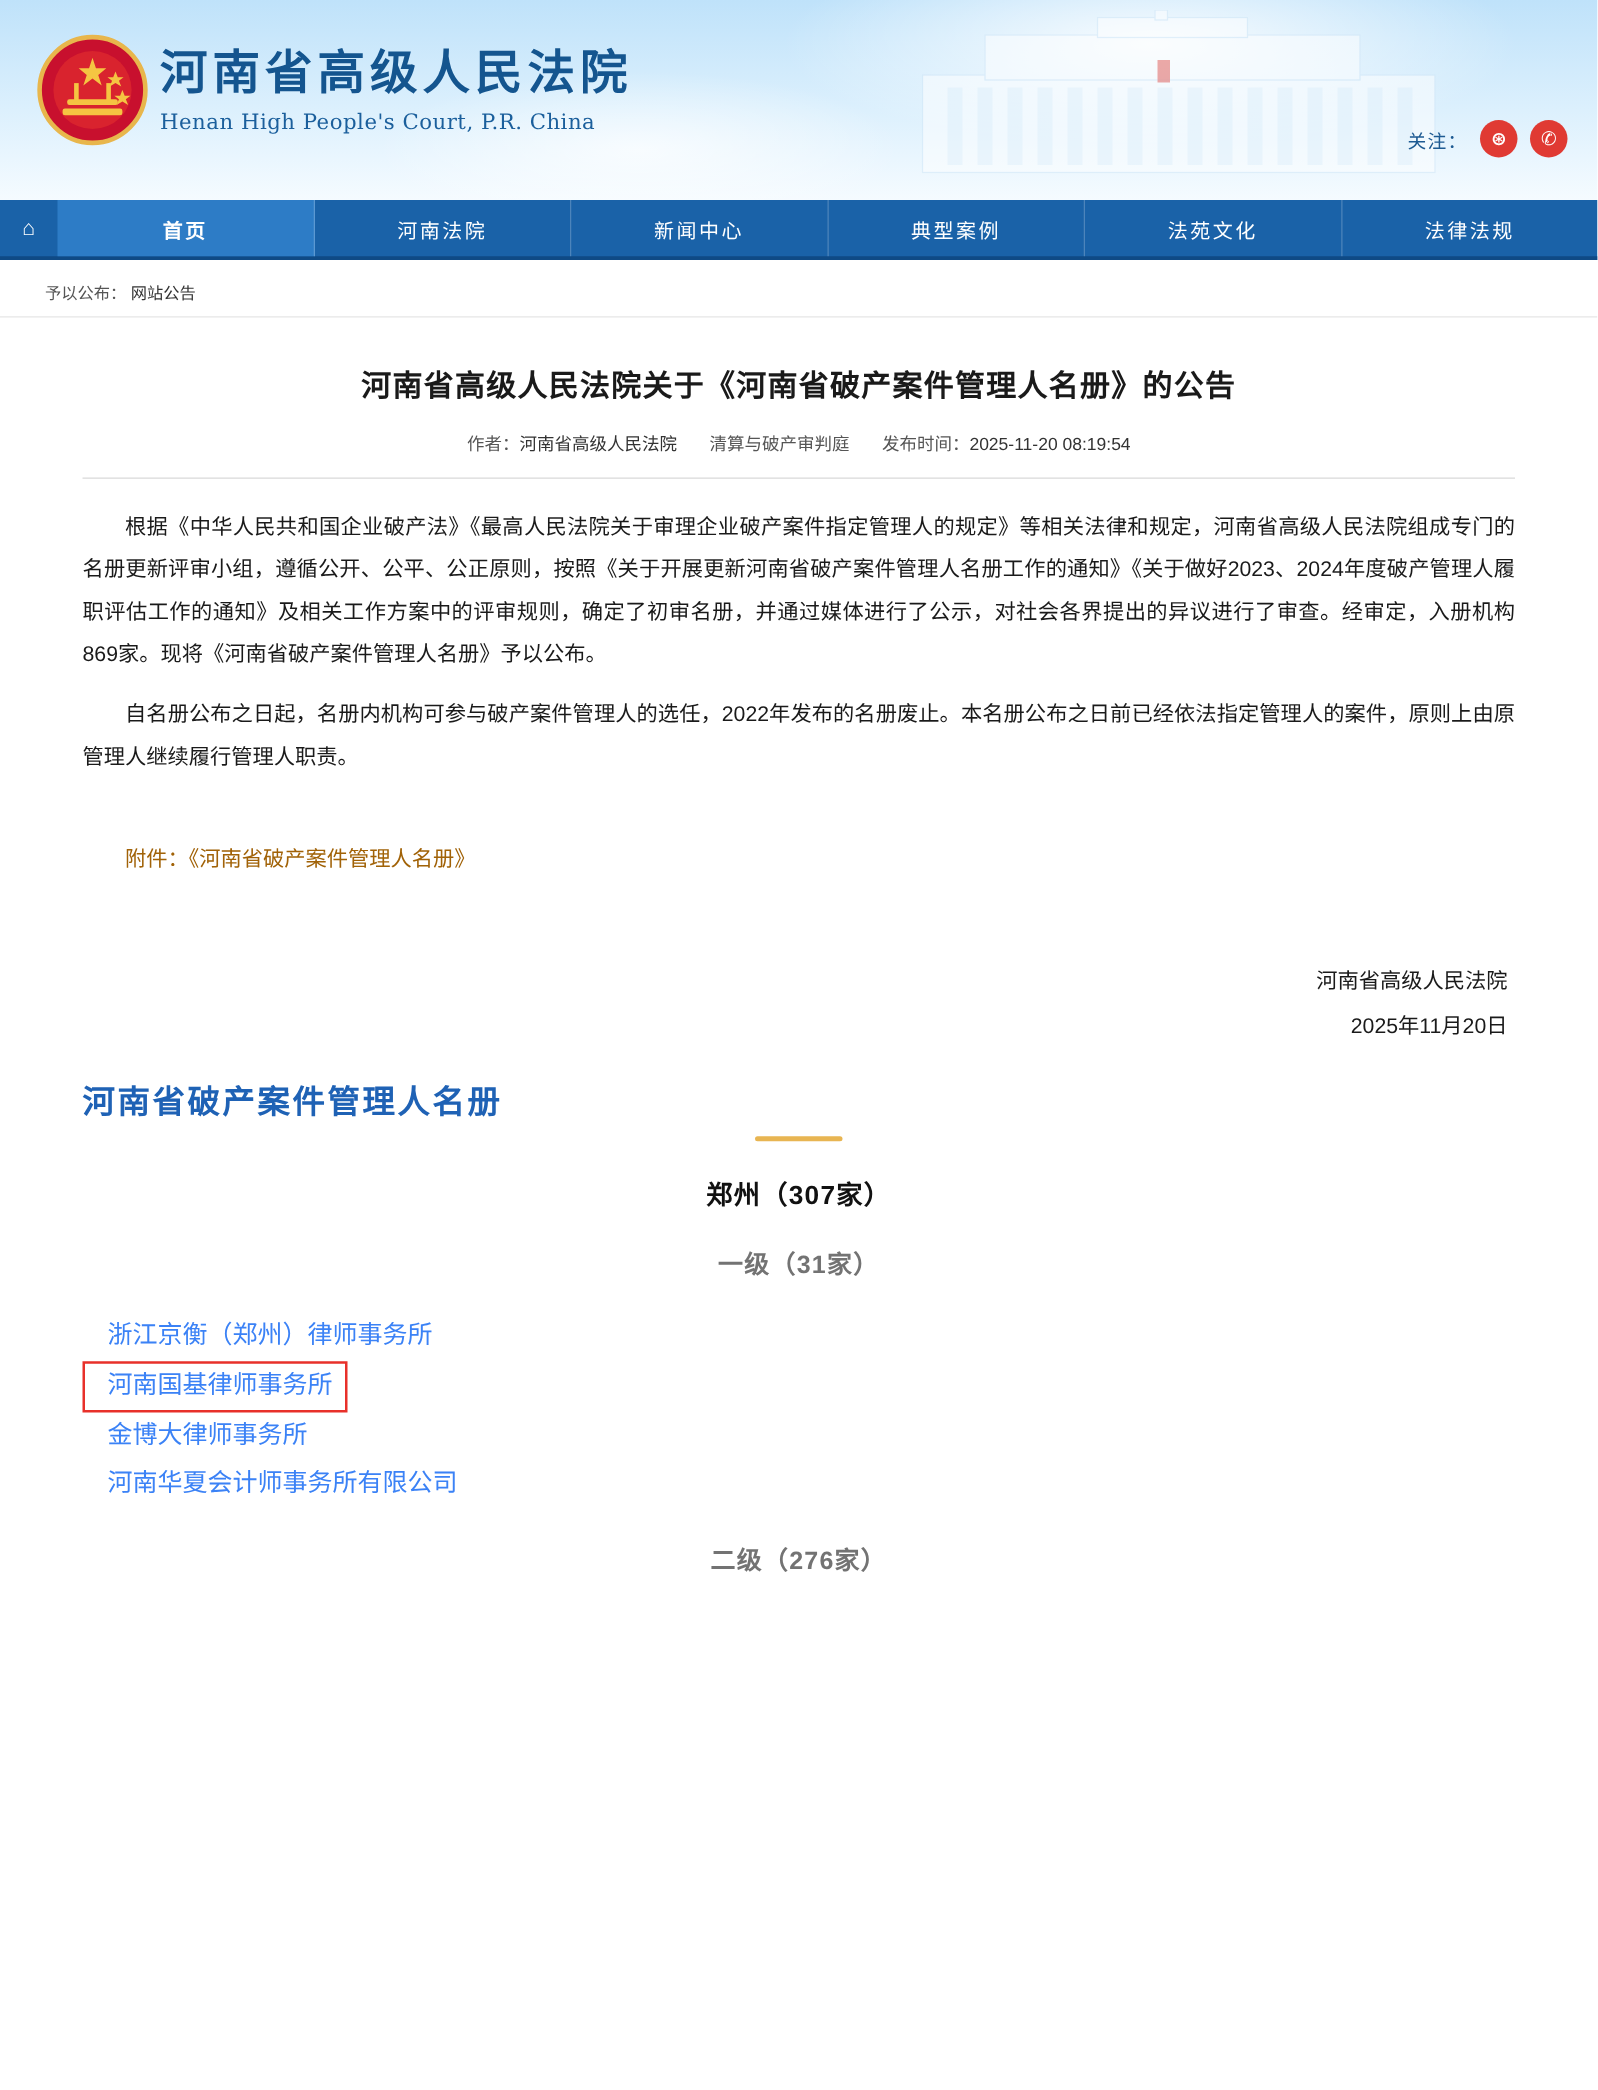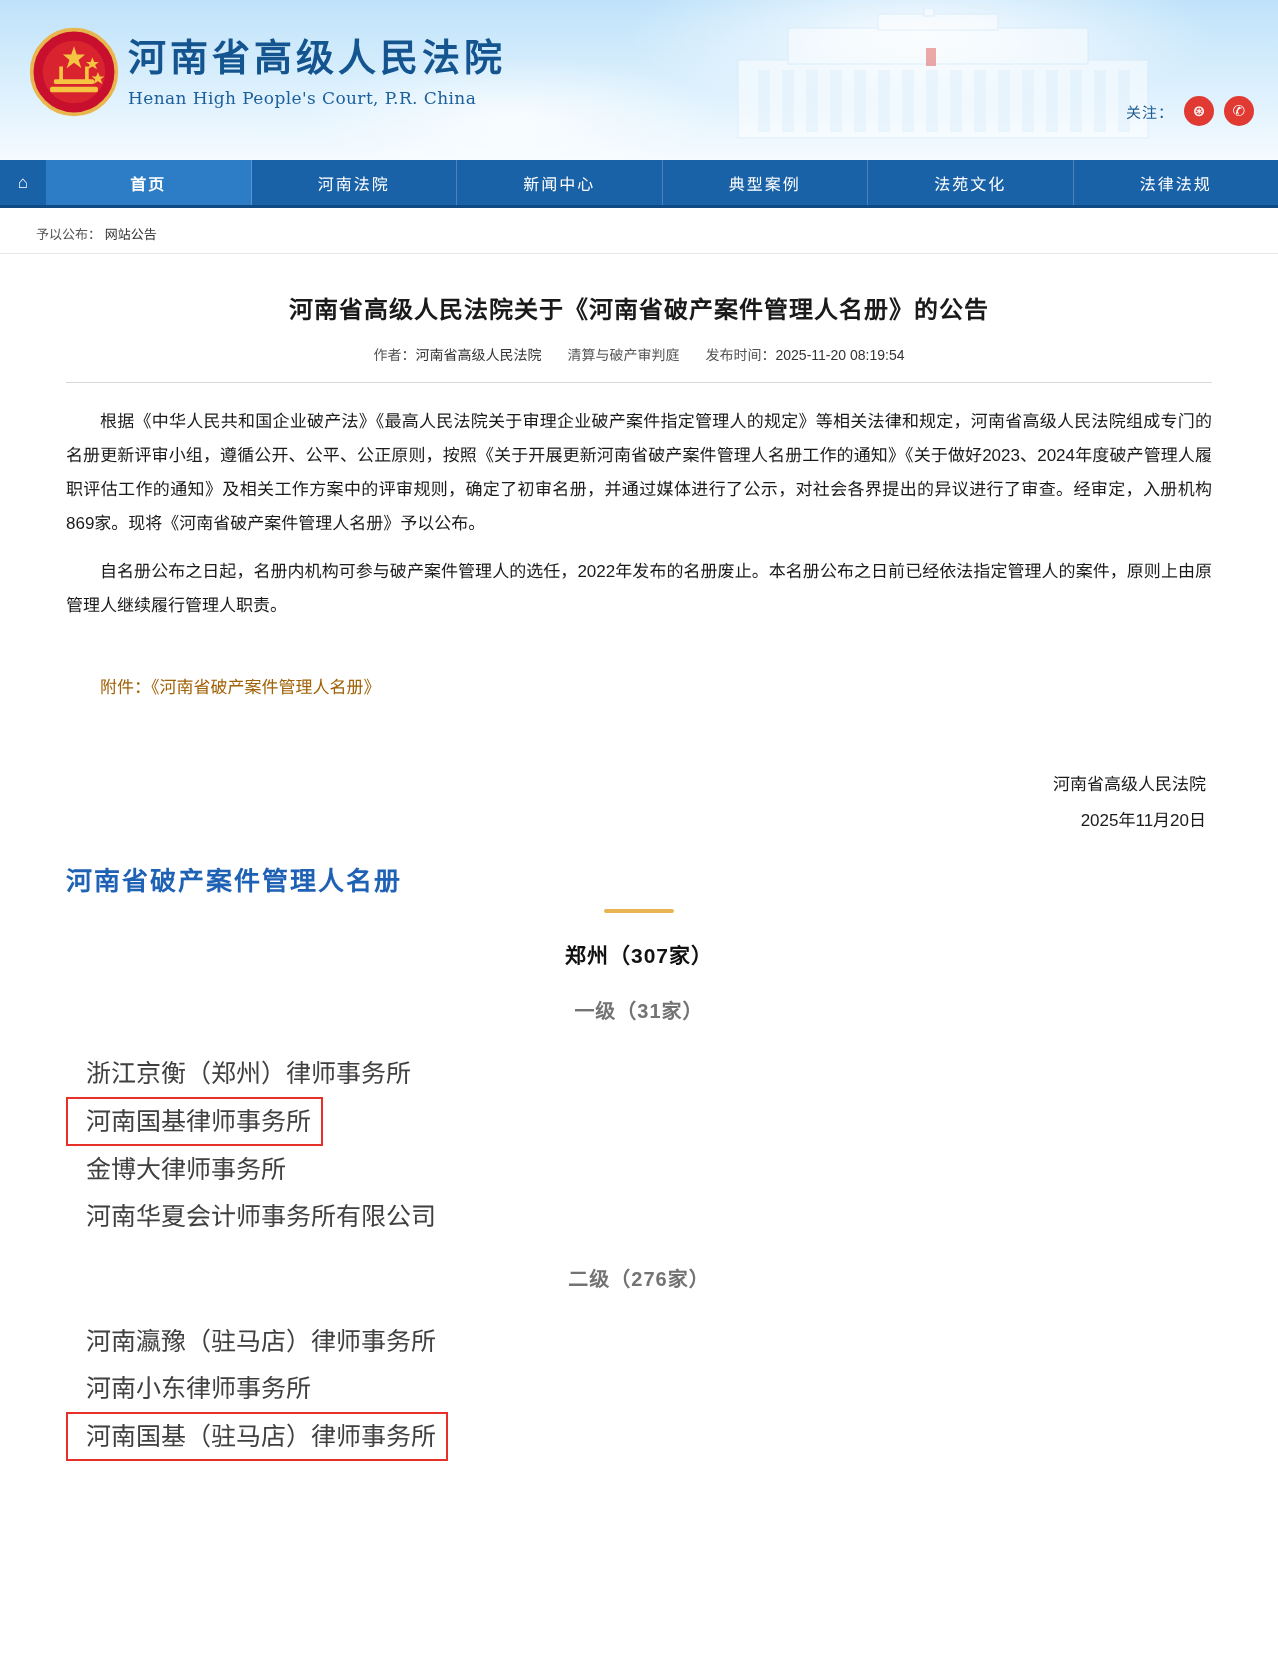--- a/index.html
+++ b/index.html
@@ -149,24 +149,25 @@
     margin: 18px 0 26px;
   }
   .grade-title {
     text-align: center;
     font-size: 20px; font-weight: 700; color: #737373;
     letter-spacing: 1px;
     margin: 24px 0 26px;
   }
   .firm-list { margin: 0; padding: 0; list-style: none; }
   .firm {
-    font-size: 25px; color: #404040;
+    font-size: 20px; color: #3b82f6;
     line-height: 1.55;
     padding: 4px 6px 4px 20px;
     display: inline-block;
+    font-family: Liberation Mono, monospace;
   }
   .firm-row { display: block; }
   .firm.highlight {
     border: 2px solid #e8302a;
     padding: 3px 10px 3px 18px;
     margin-left: 0;
   }
 </style>
 </head>
 <body>
@@ -285,24 +286,13 @@
     </li>
     <li class="firm-row">
       <span class="firm">金博大律师事务所</span>
     </li>
     <li class="firm-row">
       <span class="firm">河南华夏会计师事务所有限公司</span>
     </li>
   </ul>
 
   <div class="grade-title">二级（276家）</div>
-  <ul class="firm-list">
-    <li class="firm-row">
-      <span class="firm">河南瀛豫（驻马店）律师事务所</span>
-    </li>
-    <li class="firm-row">
-      <span class="firm">河南小东律师事务所</span>
-    </li>
-    <li class="firm-row">
-      <span class="firm highlight">河南国基（驻马店）律师事务所</span>
-    </li>
-  </ul>
 </div>
 
 </body></html>

